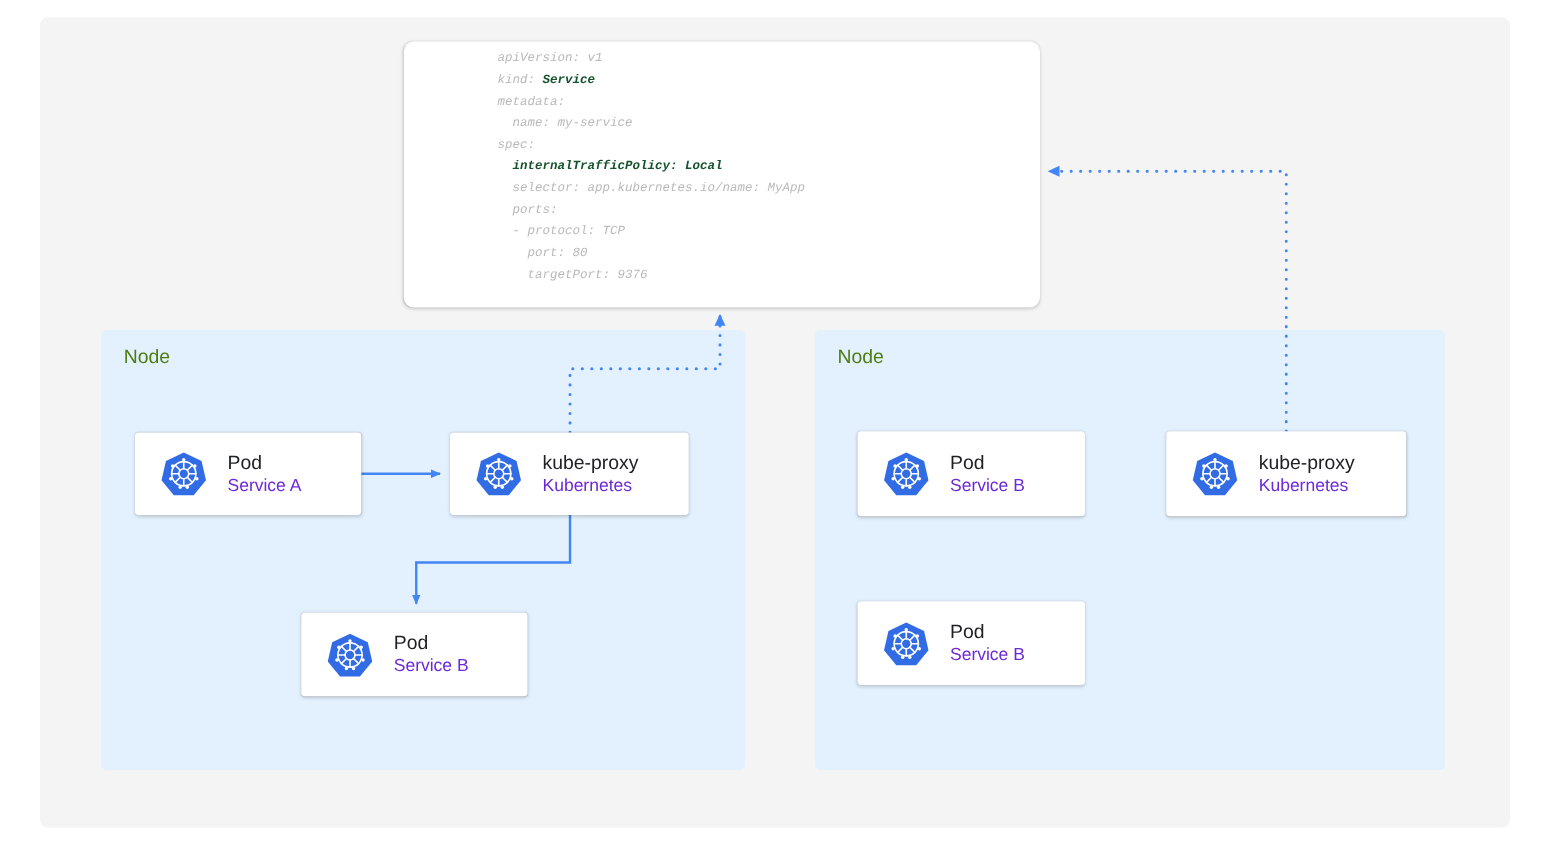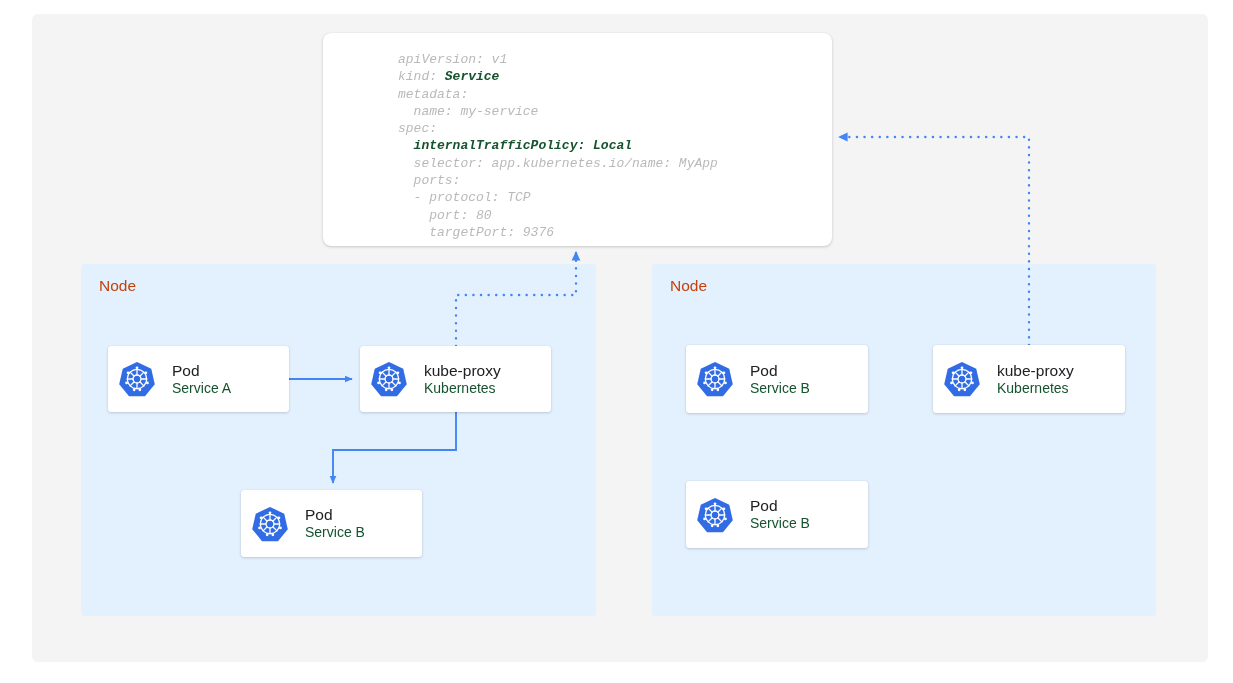--- a/index.html
+++ b/index.html
@@ -39,24 +39,24 @@
     height: 213px;
     background: #ffffff;
     border-radius: 8px;
     box-shadow: 0 1px 3px rgba(0,0,0,0.18), 0 0 1px rgba(0,0,0,0.10);
     overflow: hidden;
   }
 
   #yaml-code {
     position: absolute;
     left: 75px;
-    top: 18px;
+    top: 6px;
     font-family: "Liberation Mono", "DejaVu Sans Mono", monospace;
     font-style: italic;
-    font-size: 13px;
+    font-size: 10px;
     line-height: 17.3px;
     color: #b9b9b9;
     white-space: pre;
   }
   #yaml-code .k-bold {
     font-weight: bold;
     color: #14532d;
   }
   #yaml-code .k-line { display: block; }
 
@@ -67,34 +67,34 @@
     border-radius: 4px;
   }
   #node-left  { left: 81px;  top: 264px; width: 515px; height: 352px; }
   #node-right { left: 652px; top: 264px; width: 504px; height: 352px; }
 
   .node-label {
     position: absolute;
     left: 18px;
     top: 13px;
     font-size: 15.5px;
-    color: #c2410c;
+    color: #4d7c0f;
     font-family: "Liberation Sans", sans-serif;
   }
 
   
   .entity-card {
     position: absolute;
     background: #ffffff;
     border-radius: 3px;
     box-shadow: 0 1px 3px rgba(0,0,0,0.16), 0 0 1px rgba(0,0,0,0.12);
     display: flex;
     align-items: center;
     box-sizing: border-box;
-    padding-left: 10px;
+    padding-left: 20px;
   }
 
   .k8s-icon {
     width: 38px;
     height: 38px;
     flex: 0 0 38px;
     margin-right: 16px;
   }
   .k8s-icon svg { display: block; width: 38px; height: 38px; }
 
@@ -104,21 +104,21 @@
     justify-content: center;
     line-height: 1.25;
   }
   .entity-title {
     font-size: 15.5px;
     color: #202124;
     font-family: "Liberation Sans", sans-serif;
   }
   .entity-sub {
     font-size: 14px;
-    color: #14532d;
+    color: #6d28d9;
     font-family: "Liberation Sans", sans-serif;
     margin-top: 0;
   }
 
   
   #card-pod-a        { left: 108px; top: 346px; width: 181px; height: 66px; }
   #card-kproxy-left  { left: 360px; top: 346px; width: 191px; height: 66px; }
   #card-pod-b-left   { left: 241px; top: 490px; width: 181px; height: 67px; }
   #card-pod-b-r1     { left: 686px; top: 345px; width: 182px; height: 68px; }
   #card-kproxy-right { left: 933px; top: 345px; width: 192px; height: 68px; }

